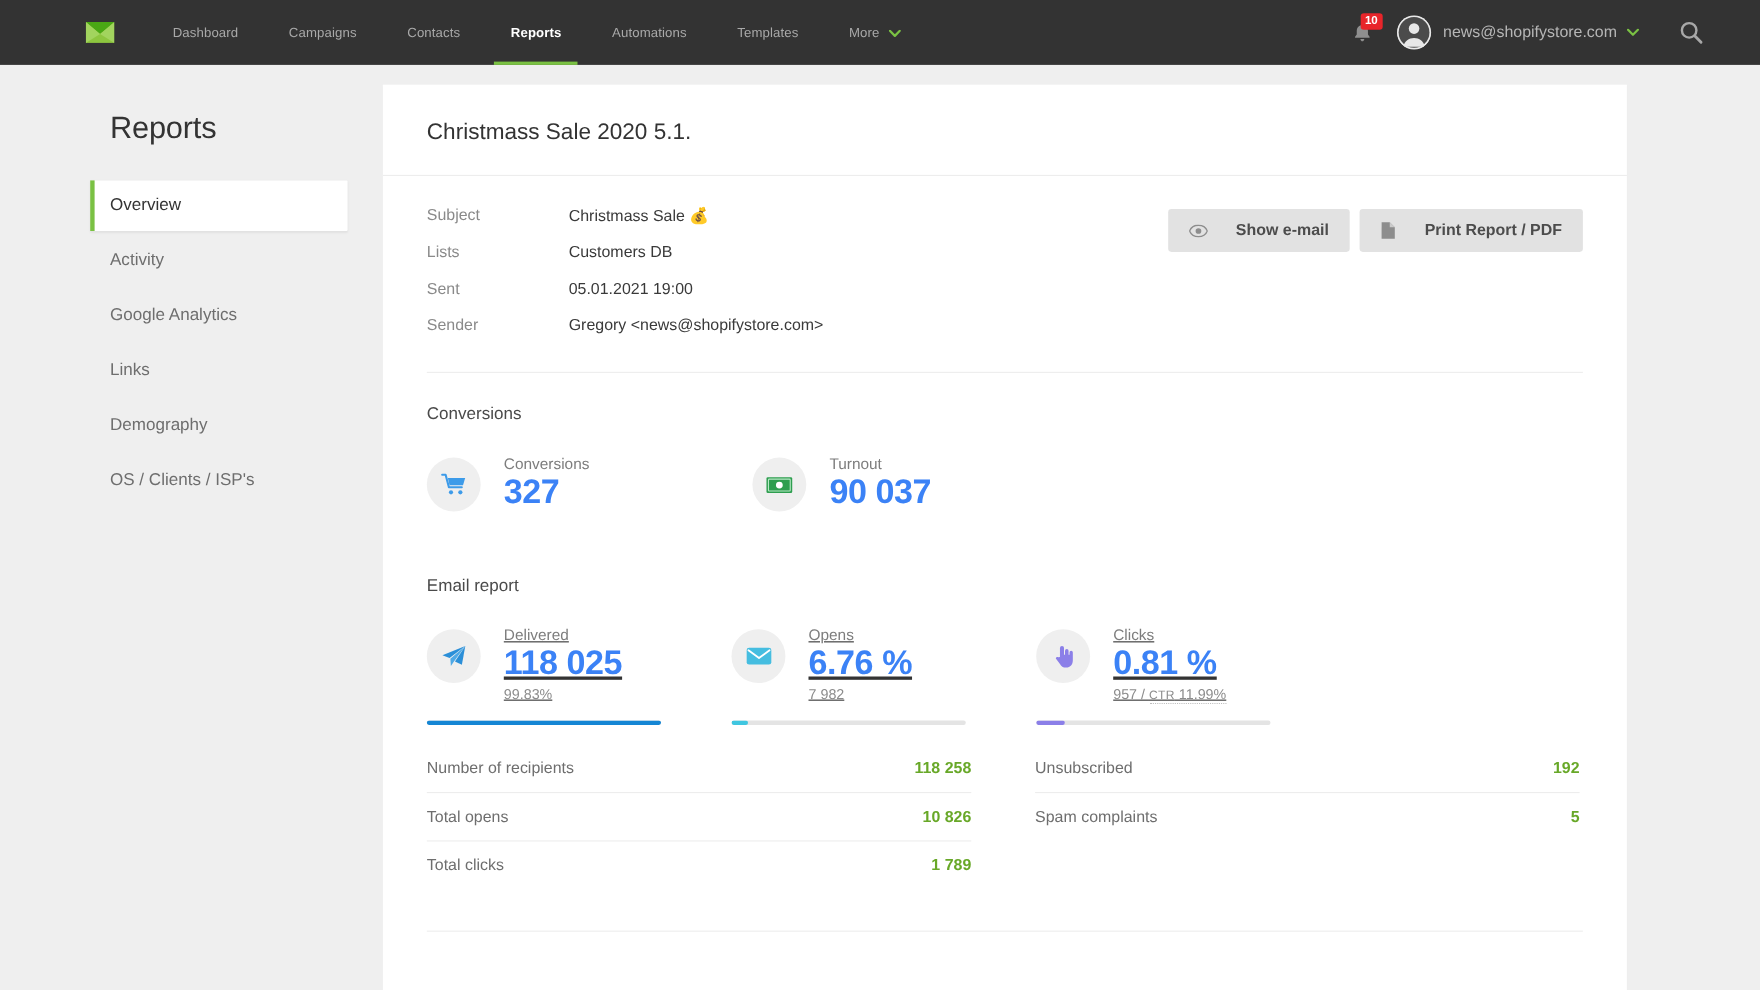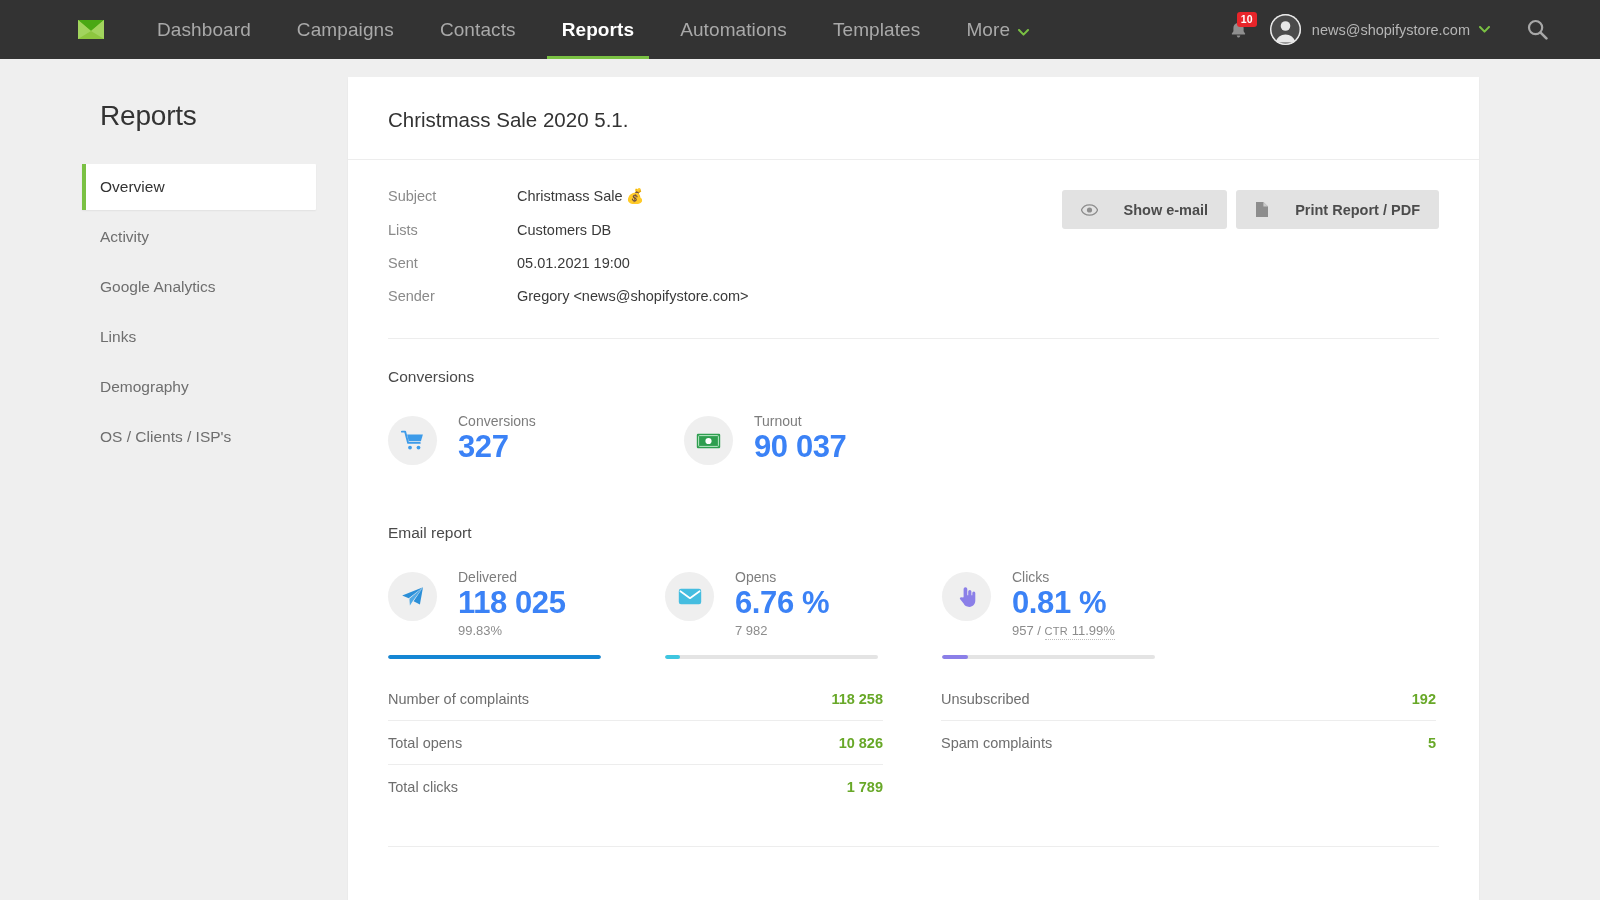--- a/index.html
+++ b/index.html
@@ -49,21 +49,21 @@
     margin-left: 22px;
   }
 
   .nav-item {
     position: relative;
     display: flex;
     align-items: center;
     justify-content: center;
     padding: 0 23px;
     color: #a9a9a9;
-    font-size: 19px;
+    font-size: 12px;
     letter-spacing: .1px;
     cursor: pointer;
     white-space: nowrap;
   }
   .nav-item.active { color: #ffffff; font-weight: bold; }
   .nav-item.active::after {
     content: "";
     position: absolute;
     left: 8px; right: 8px; bottom: 0;
     height: 3px;
@@ -250,21 +250,21 @@
   .block { padding-top: 29px; padding-bottom: 30px; border-bottom: 1px solid #ededed; }
   .block:last-child { border-bottom: none; }
   .block-title {
     font-size: 15.5px;
     color: #4a4a4a;
     margin-bottom: 26px;
   }
 
   .stat-row { display: flex; }
   .stat-row.conv .stat { width: 296px; }
-  .stat-row.email .stat { width: 277px; }
+  .stat-row.email .stat { width: 277px; text-decoration: underline; }
 
   .stat { position: relative; }
   .stat-main { display: flex; align-items: flex-start; }
 
   .stat-ico {
     width: 49px; height: 49px;
     border-radius: 50%;
     background: #efefef;
     flex: 0 0 49px;
     display: flex;
@@ -603,21 +603,21 @@
 
         </div>
       </div>
     </div>
 
     <div class="section">
       <div class="tables">
 
         <div class="dtable">
           <div class="drow">
-            <span class="dk">Number of complaints</span>
+            <span class="dk">Number of recipients</span>
             <span class="dv">118 258</span>
           </div>
           <div class="drow">
             <span class="dk">Total opens</span>
             <span class="dv">10 826</span>
           </div>
           <div class="drow">
             <span class="dk">Total clicks</span>
             <span class="dv">1 789</span>
           </div>

